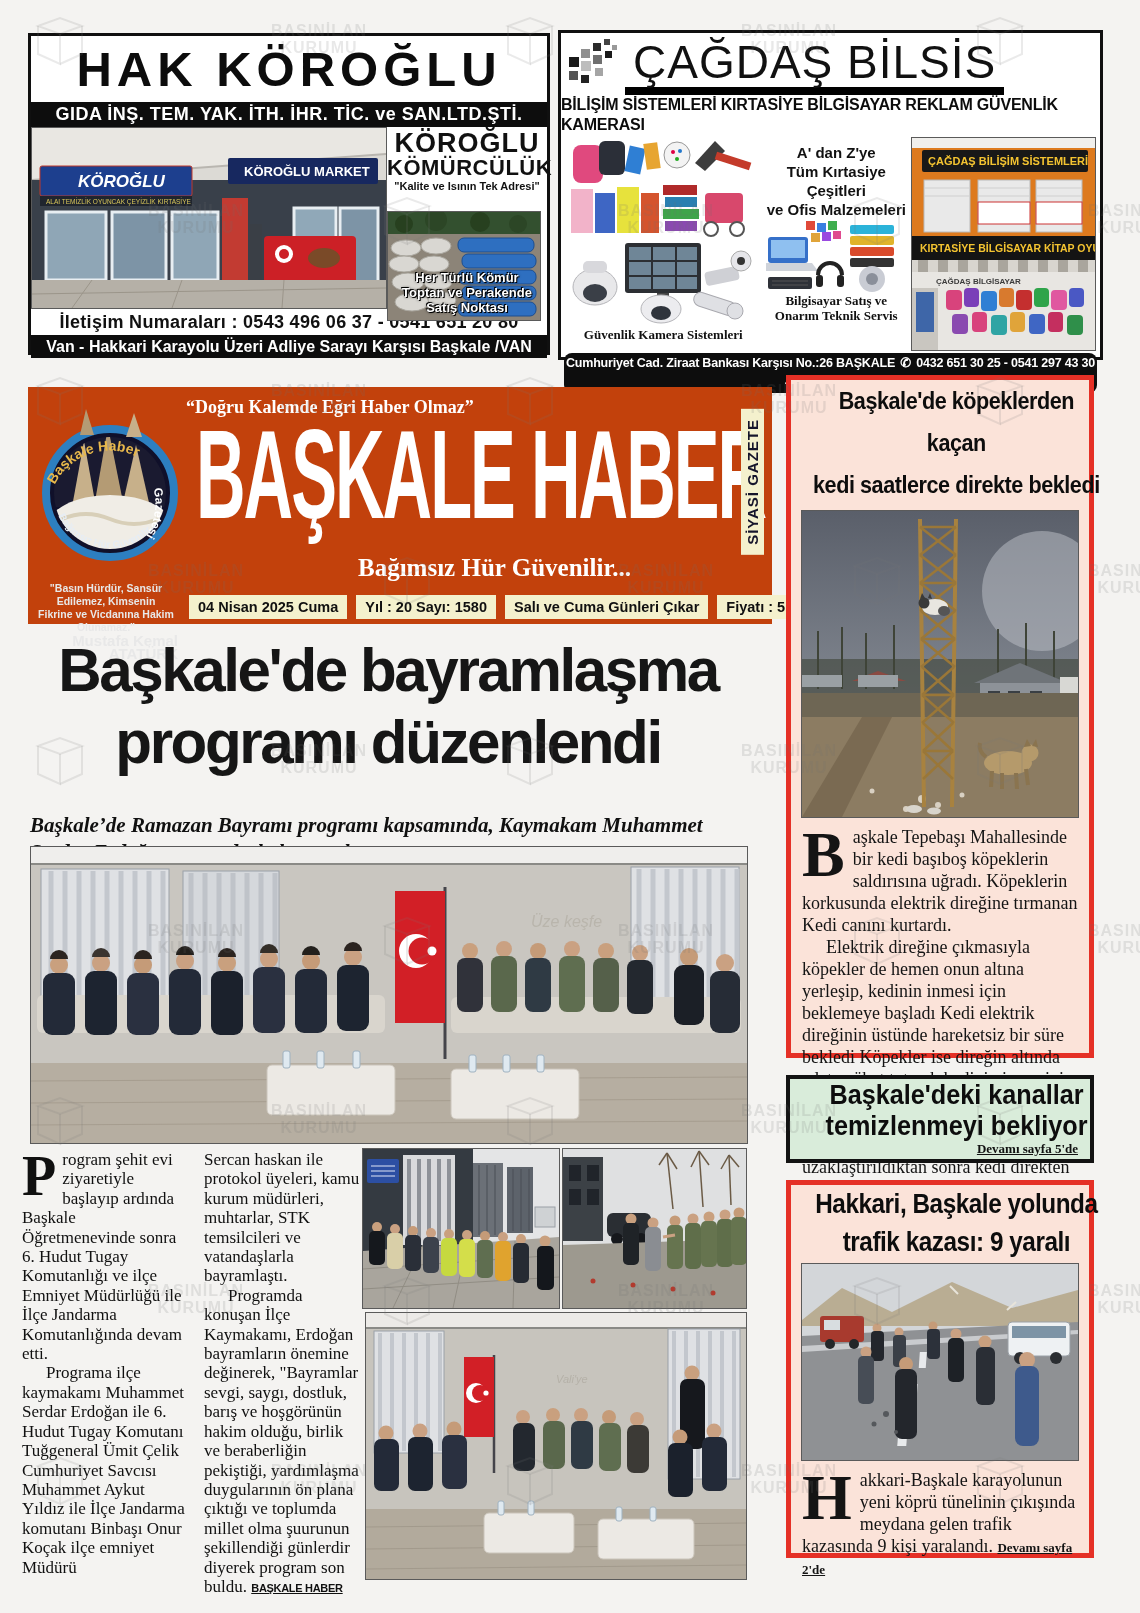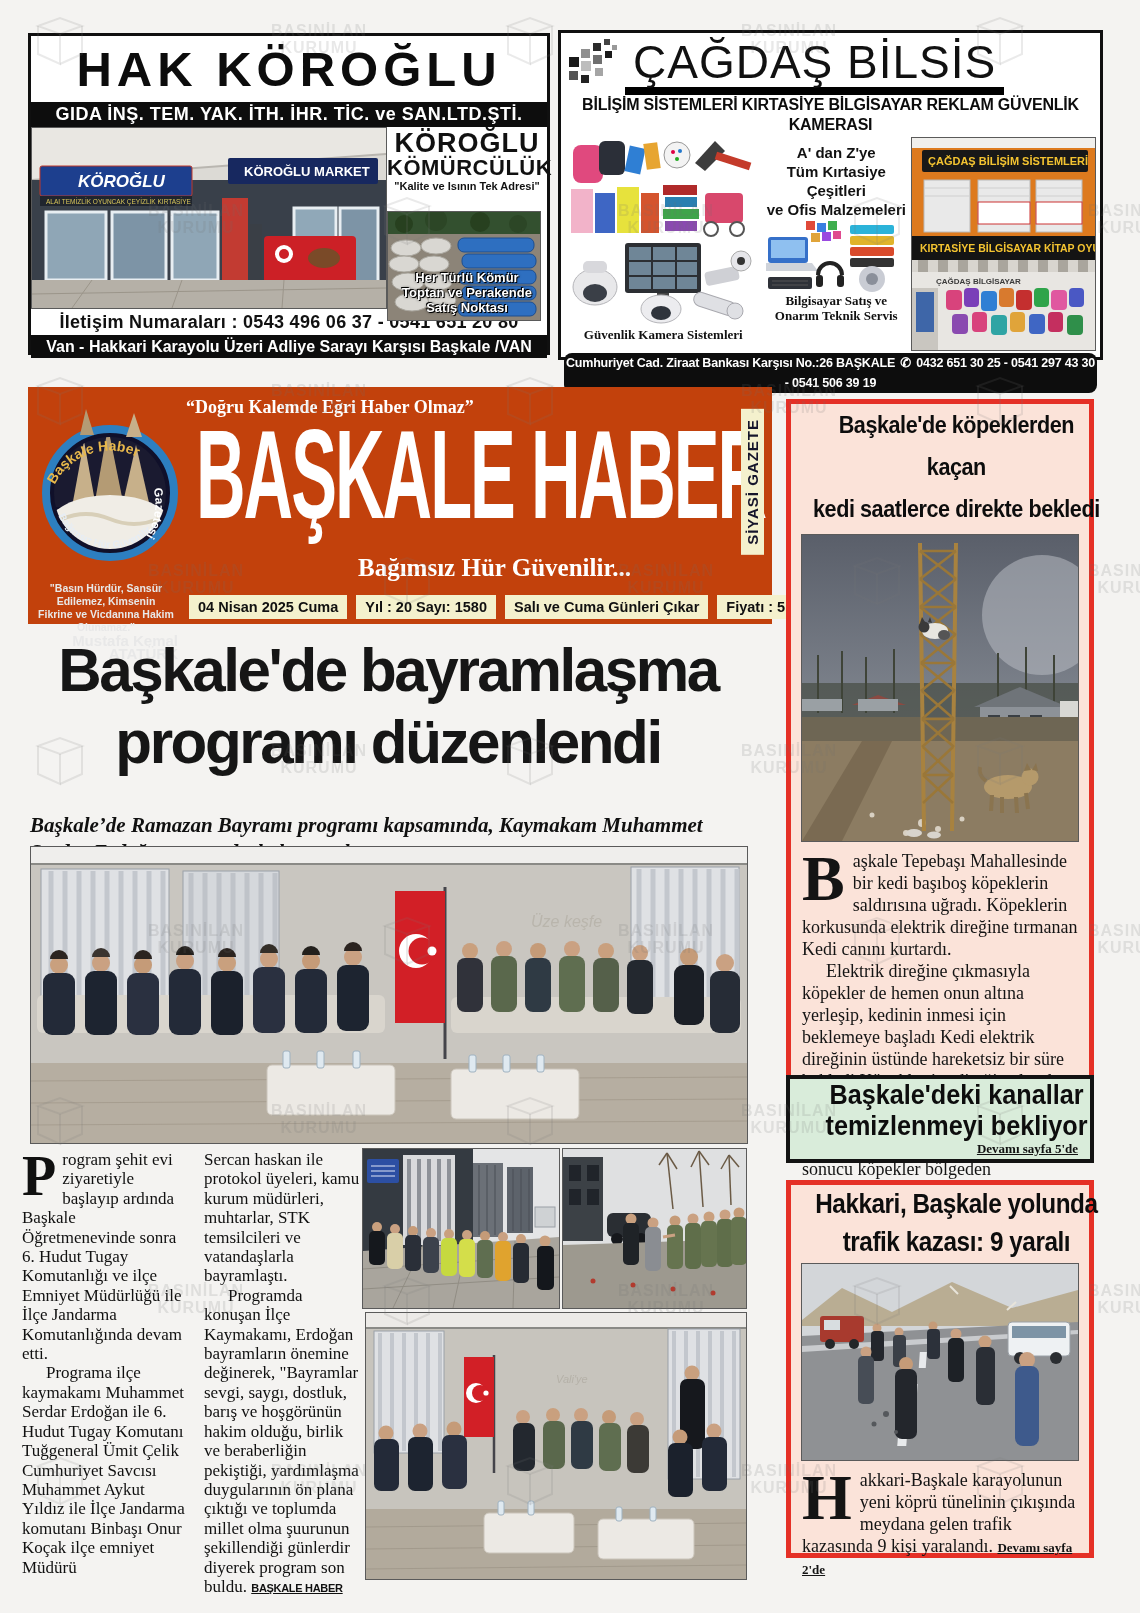--- a/index.html
+++ b/index.html
@@ -21,21 +21,21 @@
   #koro-right .t3{font-size:11px;font-weight:700;line-height:14px;}
   #coalwrap{position:relative;margin-top:18px;text-decoration:underline;}
   #coalnote{position:absolute;left:0;right:0;bottom:6px;color:#fff;font-weight:800;font-size:13px;line-height:15px;
             text-shadow:0 0 3px #000,1px 1px 0 #000,-1px -1px 0 #000;}
   #adL .phones{font-size:18px;font-weight:600;text-align:center;line-height:26px;letter-spacing:.3px;}
   #adL .strip2{font-size:16px;line-height:23px;}
 
   #adR{left:558px;top:30px;width:545px;height:330px;background:#fff;border:3px solid #101010;box-sizing:border-box;}
   #adR-head{display:flex;align-items:flex-start;padding:4px 6px 0 6px;}
   #adR-title{font-weight:400;font-size:46px;letter-spacing:1px;line-height:50px;border-bottom:8px solid #000000;padding:0 8px;}
-  #adR .strip0{font-size:16px;font-weight:800;text-align:center;letter-spacing:-.2px;line-height:20px;color:#0c0c0c;}
+  #adR .strip0{font-size:16px;font-weight:800;letter-spacing:-.2px;line-height:20px;color:#0c0c0c;}
   #adR-mid{display:flex;height:218px;padding:2px 4px;box-sizing:border-box;gap:2px;}
   #adR-c1{width:200px;display:flex;flex-direction:column;align-items:center;}
   #adR-c2{width:148px;display:flex;flex-direction:column;align-items:center;}
   #adR-c2 .promo{font-weight:800;font-size:15px;line-height:19px;text-align:center;margin-top:6px;}
   .smallcap{font-weight:800;font-size:13px;line-height:15px;text-align:center;font-family:"Liberation Serif",serif;}
   #adR-c3{flex:1;}
   #adR .strip3{border-radius:8px;margin:0 3px;font-size:12.5px;line-height:20px;letter-spacing:-.2px;}
   .phoneglyph{display:inline-block;font-size:13px;margin:0 2px;}
 
   
@@ -63,21 +63,21 @@
   .ncol p{margin:0;}
   .ncol .ind{text-indent:24px;}
   .dc{float:left;font:700 56px/44px "Liberation Serif",serif;padding:4px 6px 0 0;}
   .src{font-weight:800;font-size:11px;letter-spacing:-.3px;text-decoration:underline;font-family:"Liberation Sans",sans-serif;}
   #sp1{left:362px;top:1148px;}
   #sp2{left:562px;top:1148px;}
   #sp3{left:365px;top:1312px;}
 
   
   .rbox{left:786px;width:308px;box-sizing:border-box;}
-  #catbox{top:375px;height:683px;background:#fbe3d9;border:5px solid #e53026;margin-top:24px;}
+  #catbox{top:375px;height:683px;background:#fbe3d9;border:5px solid #e53026;}
   .boxhead{font-weight:800;text-align:center;white-space:pre-line;color:#0d0d0d;transform:scaleX(.9);transform-origin:center top;width:111%;margin-left:-5.5%;}
   #catbox .boxhead{font-size:24px;line-height:42px;margin-top:8px;letter-spacing:-.5px;}
   #catbox .photo{margin:4px auto 8px auto;}
   .boxbody{padding:0 11px;font:400 18px/22px "Liberation Serif",serif;color:#141414;}
   .boxbody p{margin:0;}
   .boxbody .ind{text-indent:24px;}
   .dc2{float:left;font:700 64px/50px "Liberation Serif",serif;padding:4px 8px 0 0;}
   .srcsm{font-weight:800;font-size:9.5px;text-decoration:underline;font-family:"Liberation Sans",sans-serif;}
   #canalbox{top:1075px;height:88px;background:#d9ecda;border:4px solid #131313;}
   #canalbox .boxhead{font-size:28px;line-height:31px;margin-top:5px;}

